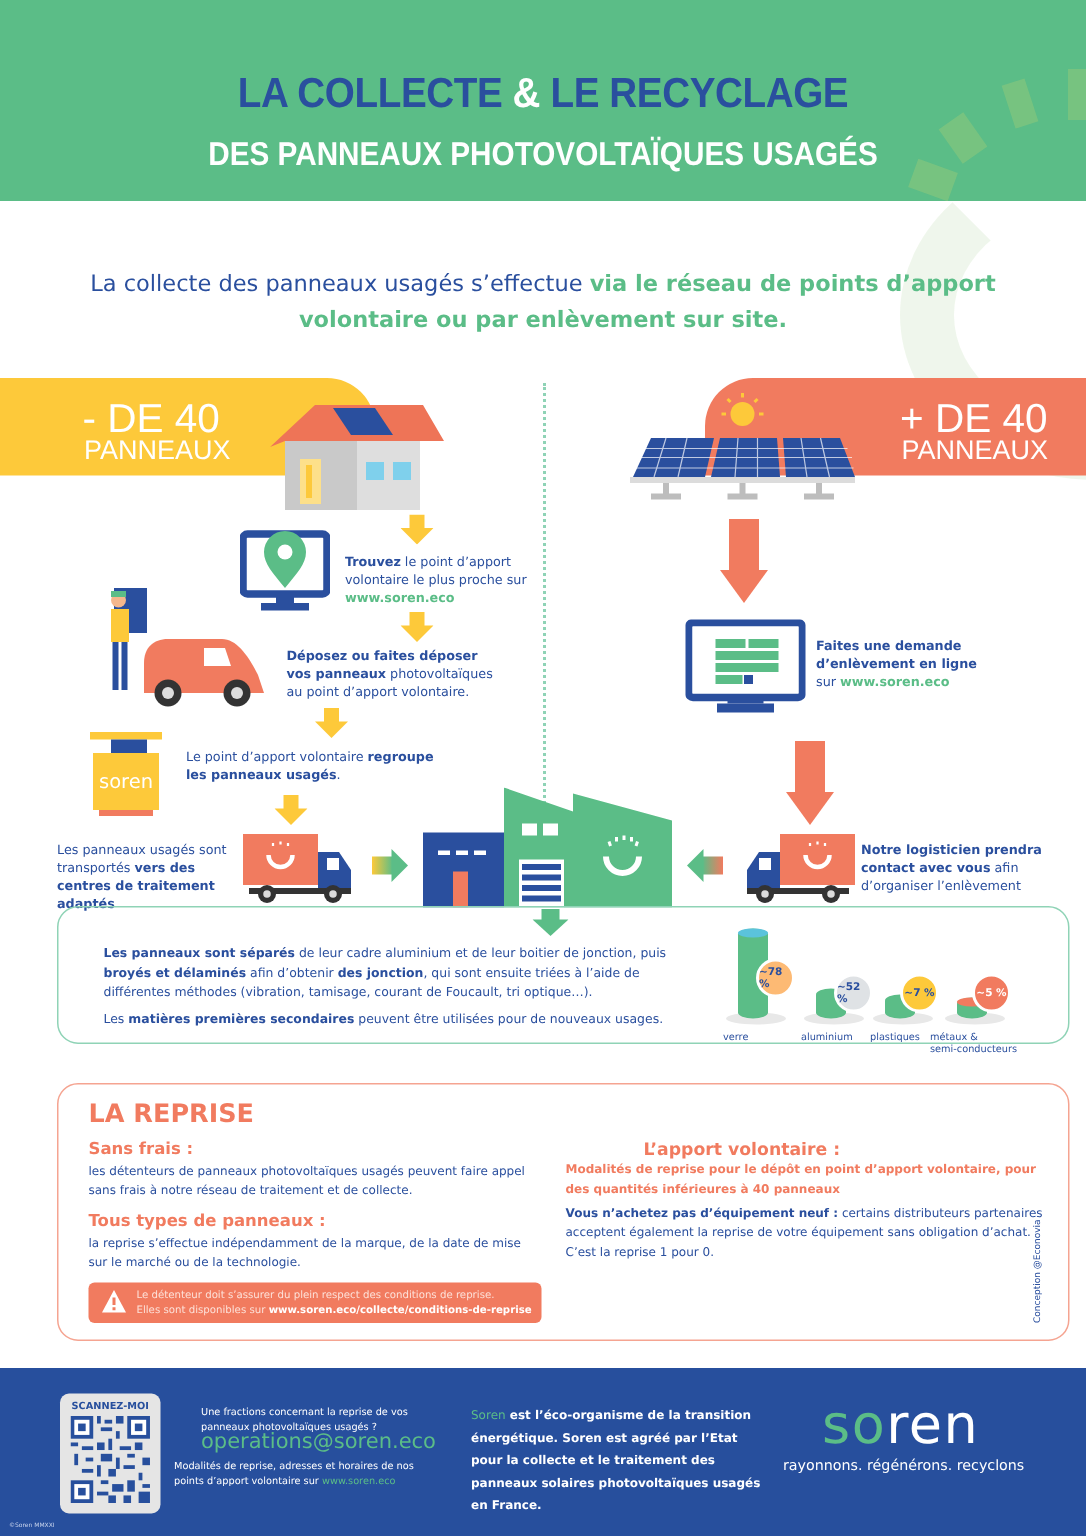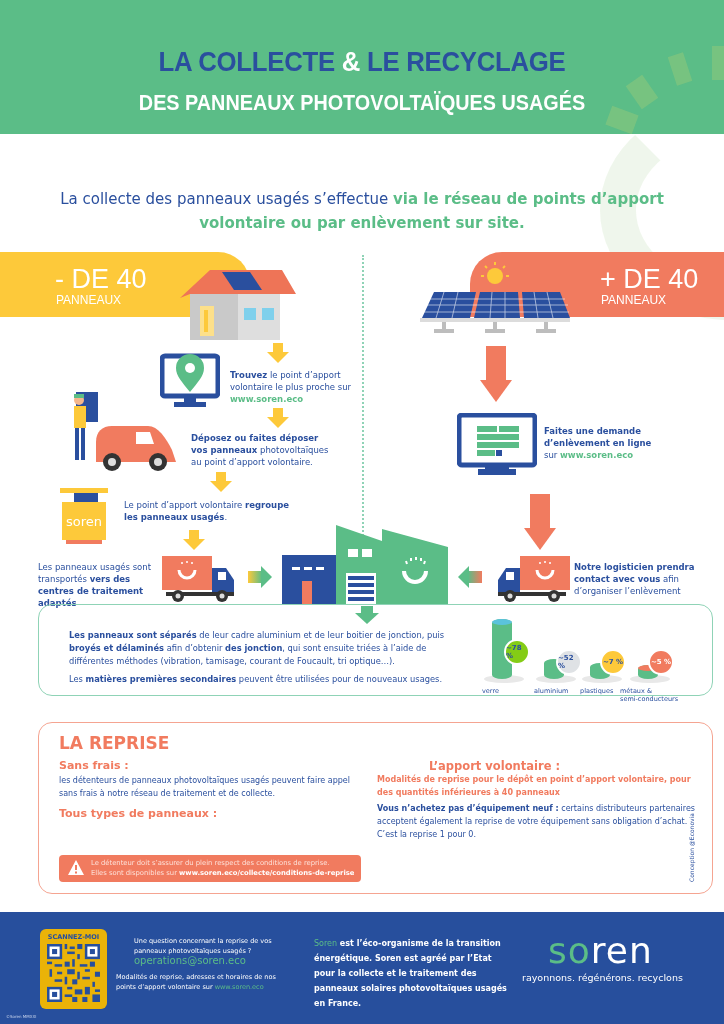--- a/index.html
+++ b/index.html
@@ -11,28 +11,28 @@
   
   .header { position: absolute; left: 0; top: 0; width: 724px; height: 134px; background: #5bbd87; overflow: hidden; }
   .title1 { position: absolute; left: 0; width: 724px; top: 46px; text-align: center; font-family: "Liberation Sans", sans-serif; font-weight: bold; font-size: 28px; color: #2a4f9e; letter-spacing: -0.3px; transform: scaleX(0.92); }
   .title1 .amp { color: #ffffff; }
   .title2 { position: absolute; left: 0; width: 724px; top: 90px; text-align: center; font-family: "Liberation Sans", sans-serif; font-weight: bold; font-size: 22px; color: #ffffff; transform: scaleX(0.9); }
   .ray { position: absolute; background: #7cc47f; opacity: 0.85; }
 
   
   .arc { position: absolute; left: 600px; top: 100px; width: 260px; height: 220px; border-radius: 50%; border: 36px solid #eef6ea; border-right-color: transparent; border-top-color: transparent; opacity: 0.9; }
 
-  .intro { position: absolute; left: 60px; width: 604px; top: 187px; text-align: center; font-size: 15px; line-height: 24px; color: #2a4f9e; }
+  .intro { position: absolute; left: 60px; width: 604px; top: 177px; text-align: center; font-size: 15px; line-height: 24px; color: #2a4f9e; }
   .intro .hl { color: #5bbd87; font-weight: bold; }
 
   
   .band-left { position: absolute; left: 0; top: 252px; width: 250px; height: 65px; background: #fdc93a; border-top-right-radius: 32px; }
   .band-right { position: absolute; left: 470px; top: 252px; width: 254px; height: 65px; background: #f17b5f; border-top-left-radius: 32px; }
   .band-big { font-family: "Liberation Sans", sans-serif; font-size: 27px; color: #fff; line-height: 30px; }
-  .band-small { font-family: "Liberation Sans", sans-serif; font-size: 12px; color: #fff; line-height: 14px; }
+  .band-small { font-family: "Liberation Sans", sans-serif; font-size: 18px; color: #fff; line-height: 14px; }
 
   .divider { position: absolute; left: 362px; top: 255px; height: 345px; border-left: 2px dotted #8fd3b6; }
   .step-text { position: absolute; font-size: 8.5px; line-height: 12px; color: #2a4f9e; }
   .step-text b { font-weight: bold; }
   .step-text .g { color: #5bbd87; font-weight: bold; }
 
   
   .proc { position: absolute; left: 38px; top: 604px; width: 675px; height: 92px; border: 1.5px solid #8fd3b6; border-radius: 14px; }
   .proc-text { position: absolute; left: 30px; top: 24px; width: 390px; font-size: 8.3px; line-height: 13px; color: #2a4f9e; }
   .proc-text b { font-weight: bold; }
@@ -50,21 +50,21 @@
   .rp-t p { margin-bottom: 5px; }
   .rp-sub { position: absolute; font-size: 8px; line-height: 13px; font-weight: bold; color: #f17b5f; }
   .warn { position: absolute; left: 20px; top: 132px; width: 302px; height: 27px; background: #f17b5f; border-radius: 4px; }
   .warn-text { position: absolute; left: 32px; top: 3px; font-size: 6.8px; line-height: 10px; color: #fde1d9; }
   .warn-text b { color: #fff; font-weight: bold; margin-top: 24px; }
 
   .credit { position: absolute; left: 688px; top: 882px; font-size: 6px; color: #2a4f9e; transform: rotate(-90deg); transform-origin: left top; white-space: nowrap; }
 
   
   .footer { position: absolute; left: 0; top: 912px; width: 724px; height: 112px; background: #274f9d; }
-  .qr { position: absolute; left: 40px; top: 17px; width: 67px; height: 80px; background: #eab308; border-radius: 6px; }
+  .qr { position: absolute; left: 40px; top: 17px; width: 67px; height: 80px; background: #e5e5e5; border-radius: 6px; }
   .qr-label { position: absolute; left: 0; top: 4px; width: 67px; text-align: center; font-size: 6.5px; font-weight: bold; color: #274f9d; }
   .qr-code { position: absolute; left: 7px; top: 15px; width: 53px; height: 58px; }
   .f-text { position: absolute; font-size: 6.5px; line-height: 10px; color: #fff; }
   .f-text .g { color: #5bbd87; }
   .f-mid { position: absolute; left: 314px; top: 24px; width: 200px; font-size: 8px; line-height: 15px; color: #fff; font-weight: bold; }
   .f-mid .g { color: #5bbd87; font-weight: normal; }
   .logo { position: absolute; left: 548px; top: 20px; font-size: 36px; line-height: 38px; color: #fff; font-family: "DejaVu Sans", sans-serif; letter-spacing: 1px; }
   .logo .so { color: #5bbd87; }
   .tagline { position: absolute; left: 522px; top: 60px; font-size: 9.5px; color: #fff; white-space: nowrap; }
   .copy { position: absolute; left: 6px; top: 102px; font-size: 4px; color: #c7d3ec; }
@@ -331,21 +331,21 @@
 <div class="proc">
   <div class="proc-text">
     <p><b>Les panneaux sont séparés</b><span> de leur cadre aluminium et de leur boitier de jonction, puis </span><b>broyés et délaminés</b><span> afin d’obtenir </span><b>des jonction</b><span>, qui sont ensuite triées à l’aide de différentes méthodes (vibration, tamisage, courant de Foucault, tri optique…).</span></p>
     <p><span>Les </span><b>matières premières secondaires</b><span> peuvent être utilisées pour de nouveaux usages.</span></p>
   </div>
 
   <div class="abs" style="left:445px;top:12px;width:220px;height:80px;">
     <div class="abs" style="left:0;top:58px;width:40px;height:8px;border-radius:50%;background:#e8e8e8;"></div>
     <div class="abs" style="left:8px;top:2px;width:20px;height:60px;background:#5bbd87;border-radius:10px/4px;"></div>
     <div class="abs" style="left:8px;top:2px;width:20px;height:6px;background:#5bc3dc;border-radius:50%;"></div>
-    <div class="badge" style="left:20px;top:22px;background:#84cc16;">~78 %</div>
+    <div class="badge" style="left:20px;top:22px;background:#fdba74;">~78 %</div>
     <div class="mat" style="left:-2px;top:70px;width:40px;">verre</div>
 
     <div class="abs" style="left:52px;top:58px;width:40px;height:8px;border-radius:50%;background:#e8e8e8;"></div>
     <div class="abs" style="left:60px;top:42px;width:20px;height:20px;background:#5bbd87;border-radius:10px/4px;"></div>
     <div class="badge" style="left:72px;top:32px;background:#dfe2e5;">~52 %</div>
     <div class="mat" style="left:50px;top:70px;width:44px;">aluminium</div>
 
     <div class="abs" style="left:98px;top:58px;width:40px;height:8px;border-radius:50%;background:#e8e8e8;"></div>
     <div class="abs" style="left:106px;top:46px;width:20px;height:16px;background:#5bbd87;border-radius:10px/4px;"></div>
     <div class="badge" style="left:116px;top:32px;background:#fdc93a;">~7 %</div>
@@ -359,20 +359,21 @@
       <span>métaux &amp;</span><br><span>semi-conducteurs</span>
     </div>
   </div>
 </div>
 
 <div class="reprise">
   <div class="rp-title">LA REPRISE</div>
   <div class="rp-h" style="left:20px;top:36px;">Sans frais :</div>
   <div class="rp-t" style="left:20px;top:51px;width:300px;">les détenteurs de panneaux photovoltaïques usagés peuvent faire appel sans frais à notre réseau de traitement et de collecte.</div>
   <div class="rp-h" style="left:20px;top:84px;">Tous types de panneaux :</div>
+  <div class="rp-t" style="left:20px;top:99px;width:300px;">la reprise s’effectue indépendamment de la marque, de la date de mise sur le marché ou de la technologie.</div>
   <div class="warn">
     <svg class="abs" style="left:8px;top:4px;" width="18" height="18" viewBox="0 0 18 18">
       <polygon points="9,1 17,16 1,16" fill="#fff"></polygon>
         <rect x="8" y="6" width="2" height="5" fill="#f17b5f"></rect>
         <rect x="8" y="12.5" width="2" height="2" fill="#f17b5f"></rect>
     </svg>
     <div class="warn-text">
       <span>Le détenteur doit s’assurer du plein respect  des conditions de reprise.</span><br>
       <span>Elles sont disponibles sur </span><b>www.soren.eco/collecte/conditions-de-reprise</b>
     </div>
@@ -428,22 +429,22 @@
         <rect x="15" y="17" width="2" height="3"></rect>
           <rect x="19" y="18" width="2" height="1"></rect>
           <rect x="7" y="20" width="3" height="1"></rect>
         <rect x="14" y="21" width="2" height="2"></rect>
           <rect x="18" y="20" width="3" height="3"></rect>
           <rect x="10" y="21" width="2" height="2"></rect>
       </g>
     </svg>
   </div>
   <div class="f-text" style="left:134px;top:24px;width:170px;">
-    <span>Une question concernant la reprise de vos panneaux photovoltaïques usagés ?</span><br>
-    <span class="g" style="font-size:10px;">operations@soren.eco</span>
+    <span>Une fractions concernant la reprise de vos panneaux photovoltaïques usagés ?</span><br>
+    <span class="g" style="font-size:14px;">operations@soren.eco</span>
   </div>
   <div class="f-text" style="left:116px;top:60px;width:170px;">
     <span>Modalités de reprise, adresses et horaires de nos points d’apport volontaire sur </span><span class="g">www.soren.eco</span>
   </div>
   <div class="f-mid">
     <span class="g">Soren</span><span> est l’éco-organisme de la transition énergétique. Soren est agréé par l’Etat pour la collecte et le traitement des panneaux solaires photovoltaïques usagés en France.</span>
   </div>
   <div class="logo">
     <span class="so">so</span><span>ren</span>
   </div>

